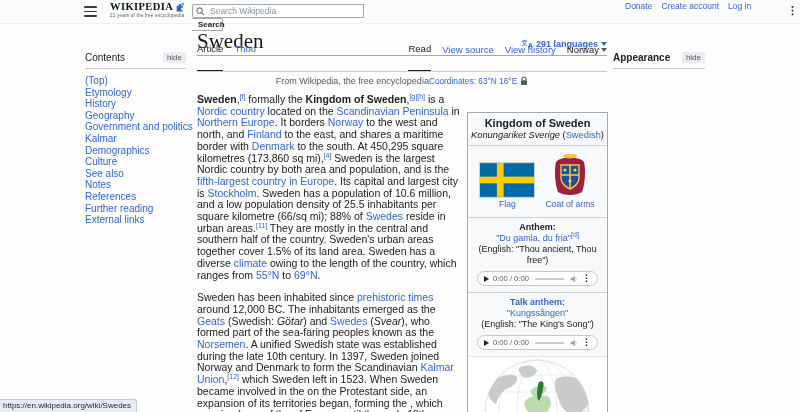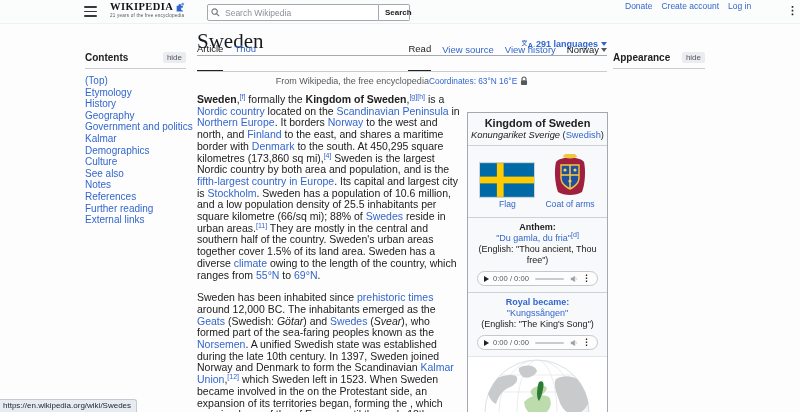--- a/index.html
+++ b/index.html
@@ -10,32 +10,32 @@
   .bold{font-weight:bold;}
 
   
   .hdr{position:absolute;top:0;left:0;width:800px;height:23px;background:#fbfcfc;border-bottom:1px solid #eef0f2;}
   .burger{position:absolute;left:84,top:6px;}
   .burger{left:84px;top:6px;width:13px;height:11px;display:flex;flex-direction:column;justify-content:space-between;cursor:pointer;}
   .burger span{display:block;height:1.6px;background:#36393c;border-radius:1px;}
   .logo{position:absolute;left:110px;top:2px;line-height:1;}
   .logo .wm{font-family:"Liberation Serif",serif;font-weight:bold;font-size:10.5px;letter-spacing:.4px;color:#101418;}
   .logo .tag{font-size:4.6px;color:#54595d;margin-top:1.5px;letter-spacing:.2px;}
-  .searchwrap{position:absolute;left:207px;top:4px;display:flex;height:17px;}
+  .searchwrap{position:absolute;left:192px;top:4px;display:flex;height:30px;flex-direction:column;}
   .searchbox{display:flex;align-items:center;width:172px;border:1px solid #a2a9b1;background:#fff;border-radius:2px 0 0 2px;padding:0 3px;box-sizing:border-box;}
   .searchbox input{border:none;outline:none;font-size:8.5px;width:100%;background:transparent;color:#202122;font-family:"Liberation Sans",sans-serif;}
   .searchbox input::placeholder{color:#8a9199;}
   .searchbtn{width:31px;border:1px solid #a2a9b1;border-left:none;background:#fff;font-size:8px;font-weight:bold;color:#202122;border-radius:0 2px 2px 0;cursor:pointer;font-family:"Liberation Sans",sans-serif;}
   .hdrlinks{position:absolute;left:625px;top:1px;display:flex;gap:9px;font-size:8.5px;}
   .kebab{position:absolute;left:787px;top:4px;font-size:11px;color:#202122;font-weight:bold;cursor:pointer;}
 
   
   .toc{position:absolute;left:85px;top:52px;width:101px;font-size:10px;}
   .toc-head{display:flex;align-items:center;justify-content:space-between;border-bottom:1px solid #c8ccd1;padding-bottom:5px;margin-bottom:6px;}
-  .toc-title{font-weight:bold;font-size:10px;color:#202122;}
+  .toc-title{font-weight:normal;font-size:10px;color:#202122;}
   .pill{font-size:8px;color:#54595d;background:#eaecf0;border-radius:2px;padding:1px 4px;cursor:pointer;}
   .toc a{display:block;line-height:11.6px;white-space:nowrap;}
 
   
   .content{position:absolute;left:197px;top:30px;width:410px;}
   .titlerow{display:flex;justify-content:space-between;align-items:flex-end;border-bottom:1px solid #a2a9b1;padding-bottom:3px;}
   .ptitle{font-family:"Liberation Serif",serif;font-size:21px;line-height:22px;color:#161a1e;}
   .langs{display:flex;align-items:center;gap:3px;font-size:9px;font-weight:bold;color:#3366cc;cursor:pointer;padding-bottom:3px;}
   .caret{width:0;height:0;border-left:3px solid transparent;border-right:3px solid transparent;border-top:4px solid #54595d;display:inline-block;}
   .caret.blue{border-top-color:#3366cc;}
@@ -210,21 +210,21 @@
       <span class="ptime">0:00 / 0:00</span>
       <span class="ptrack"></span>
       <svg width="8" height="8" viewBox="0 0 10 10">
         <path d="M1,3.5 h2 L6,1 v8 L3,6.5 h-2 Z" fill="#9aa0a6"></path>
         <path d="M7,3 c1,1 1,3 0,4" fill="none" stroke="#b8bcc0" stroke-width="1"></path>
       </svg>
       <span class="pmenu">⋮</span>
     </div>
   </div>
   <div class="ib-sec">
-    <div class="ib-bold wlink">Royal became:</div>
+    <div class="ib-bold wlink">Talk anthem:</div>
     <div><span class="wlink">"Kungssången"</span></div>
     <div>(English: "The King's Song")</div>
     <div class="player">
       <span class="play"></span>
       <span class="ptime">0:00 / 0:00</span>
       <span class="ptrack"></span>
       <svg width="8" height="8" viewBox="0 0 10 10">
         <path d="M1,3.5 h2 L6,1 v8 L3,6.5 h-2 Z" fill="#9aa0a6"></path>
         <path d="M7,3 c1,1 1,3 0,4" fill="none" stroke="#b8bcc0" stroke-width="1"></path>
       </svg>

